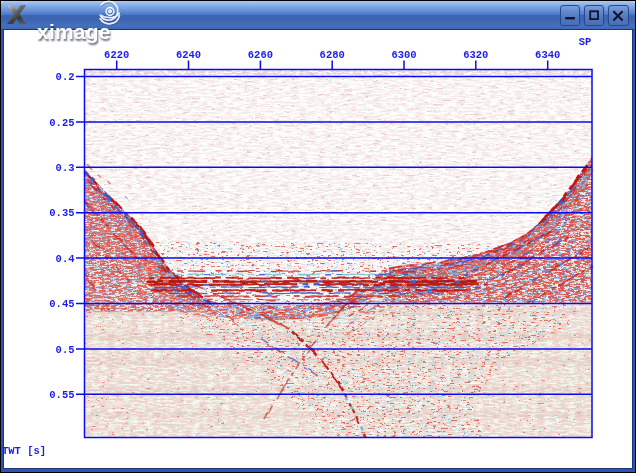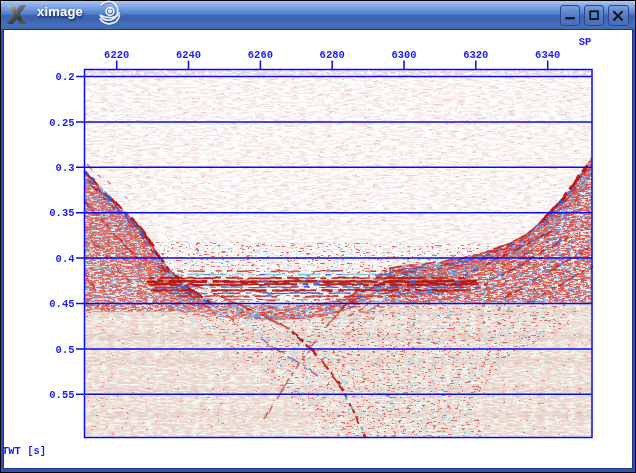--- a/index.html
+++ b/index.html
@@ -1,22 +1,22 @@
 <!DOCTYPE html>
 <html><head><meta charset="utf-8"><style>
 html,body{margin:0;padding:0;background:#fff}
 #win{position:relative;width:636px;height:473px;background:#000;overflow:hidden}
 #blue{position:absolute;left:1px;top:1px;width:634px;height:471px;background:#2d52bd}
 #tbar{position:absolute;left:1px;top:1px;width:634px;height:28px;
 background:linear-gradient(180deg,#aec8f2 0%,#8fb2e8 12%,#6892d8 34%,#4c79c8 48%,#3c64b2 52%,#3c64b1 66%,#4670bb 86%,#4168b4 100%);}
 #content{position:absolute;left:3px;top:29px;width:628px;height:438px;background:#fff;border:1px solid #20376b}
 .btn{position:absolute;top:4.5px;width:20.5px;height:21.5px;border:1px solid #27488c;border-radius:3px;
 background:linear-gradient(180deg,#7da0dd 0%,#6288cd 30%,#4f76bf 65%,#486fb8 100%);box-sizing:border-box}
-#ttl{position:absolute;left:37px;top:4px;font-family:"Liberation Sans",sans-serif;font-weight:bold;
-font-size:13px;color:#fff;text-shadow:1px 1.5px 2px rgba(10,16,40,0.65);letter-spacing:0.2px}
+#ttl{position:absolute;left:37px;top:20px;font-family:"Liberation Sans",sans-serif;font-weight:bold;
+font-size:21px;color:#fff;text-shadow:1px 1.5px 2px rgba(10,16,40,0.65);letter-spacing:0.2px}
 </style></head><body>
 <div id="win">
 <div id="blue"></div>
 <div id="tbar"></div>
 <div style="position:absolute;left:1px;top:1px;width:3px;height:3px;background:radial-gradient(circle at 3px 3px, transparent 2.6px, #cdd4e0 2.6px)"></div>
 <div style="position:absolute;left:632px;top:1px;width:3px;height:3px;background:radial-gradient(circle at 0px 3px, transparent 2.6px, #cdd4e0 2.6px)"></div>
 <div id="content"></div>
 <div id="ttl">ximage</div>
 <div class="btn" style="left:559.8px"></div>
 <div class="btn" style="left:583.9px"></div>

